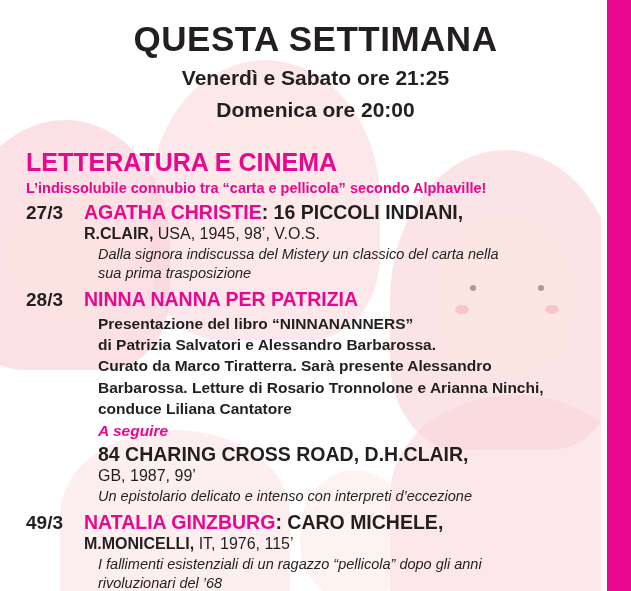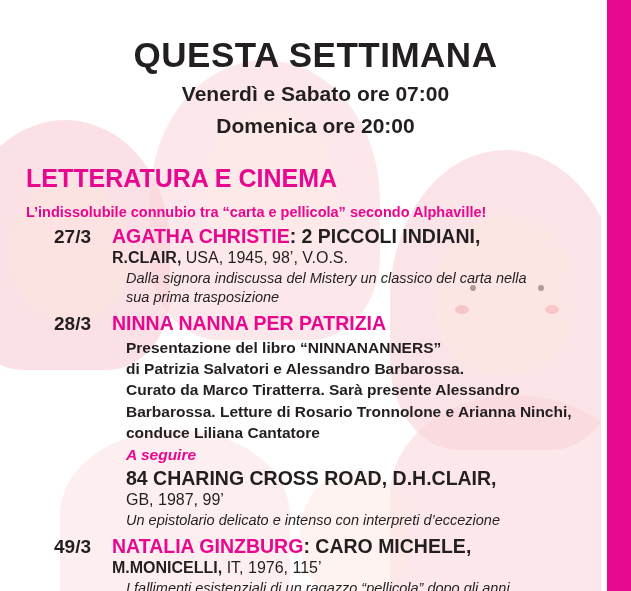--- a/index.html
+++ b/index.html
@@ -76,21 +76,21 @@
 
   .content {
     position: relative;
     z-index: 2;
     padding: 0;
   }
 
   
   .header {
     text-align: center;
-    padding-top: 36px;
+    padding-top: 20px;
   }
   .header .h-main {
     font-size: 35px;
     font-weight: bold;
     color: #231f20;
     letter-spacing: 0.5px;
     line-height: 1.1;
   }
   .header .h-sub {
     font-size: 21px;
@@ -109,30 +109,29 @@
   .section-title {
     font-size: 25px;
     font-weight: bold;
     color: #e8078f;
     line-height: 1.1;
   }
   .section-tagline {
     font-size: 14.5px;
     font-weight: bold;
     color: #e8078f;
-    margin-top: 11px;
+    margin-top: 3px;
     margin-bottom: 2px;
   }
 
   
   .event {
     display: flex;
     align-items: flex-start;
     margin-top: 4px;
-    margin-left: 28px;
   }
   .event .date {
     flex: 0 0 58px;
     font-size: 19px;
     font-weight: bold;
     color: #231f20;
     line-height: 1.25;
     padding-top: 1px;
   }
   .event .lines {
@@ -209,34 +208,34 @@
   <div class="head" style="left:300px; top:470px; width:110px; height:130px; background:#fdeae4;"></div>
 </div>
 
 <div class="edge-band-inner"></div>
 <div class="edge-band"></div>
 
 <div class="content">
 
   <div class="header">
     <div class="h-main">QUESTA SETTIMANA</div>
-    <div class="h-sub">Venerdì e Sabato ore 07:00</div>
+    <div class="h-sub">Venerdì e Sabato ore 21:25</div>
     <div class="h-sub">Domenica ore 20:00</div>
   </div>
 
   <div class="section">
     <div class="section-title">LETTERATURA E CINEMA</div>
     <div class="section-tagline">L’indissolubile connubio tra “carta e pellicola” secondo Alphaville!</div>
 
     <div class="event">
       <div class="date">27/3</div>
       <div class="lines">
         <div class="ln ln-title">
           <span class="pink-bold">AGATHA CHRISTIE</span><span class="black-bold">:</span>
-          <span class="black-bold">2 PICCOLI INDIANI,</span>
+          <span class="black-bold">16 PICCOLI INDIANI,</span>
         </div>
         <div class="ln ln-credits">
           <span class="black-bold">R.CLAIR,</span>
           <span class="black-reg">USA, 1945, 98’, V.O.S.</span>
         </div>
         <div class="ln ln-desc indent">Dalla signora indiscussa del Mistery un classico del carta nella</div>
         <div class="ln ln-desc indent">sua prima trasposizione</div>
       </div>
     </div>
 

